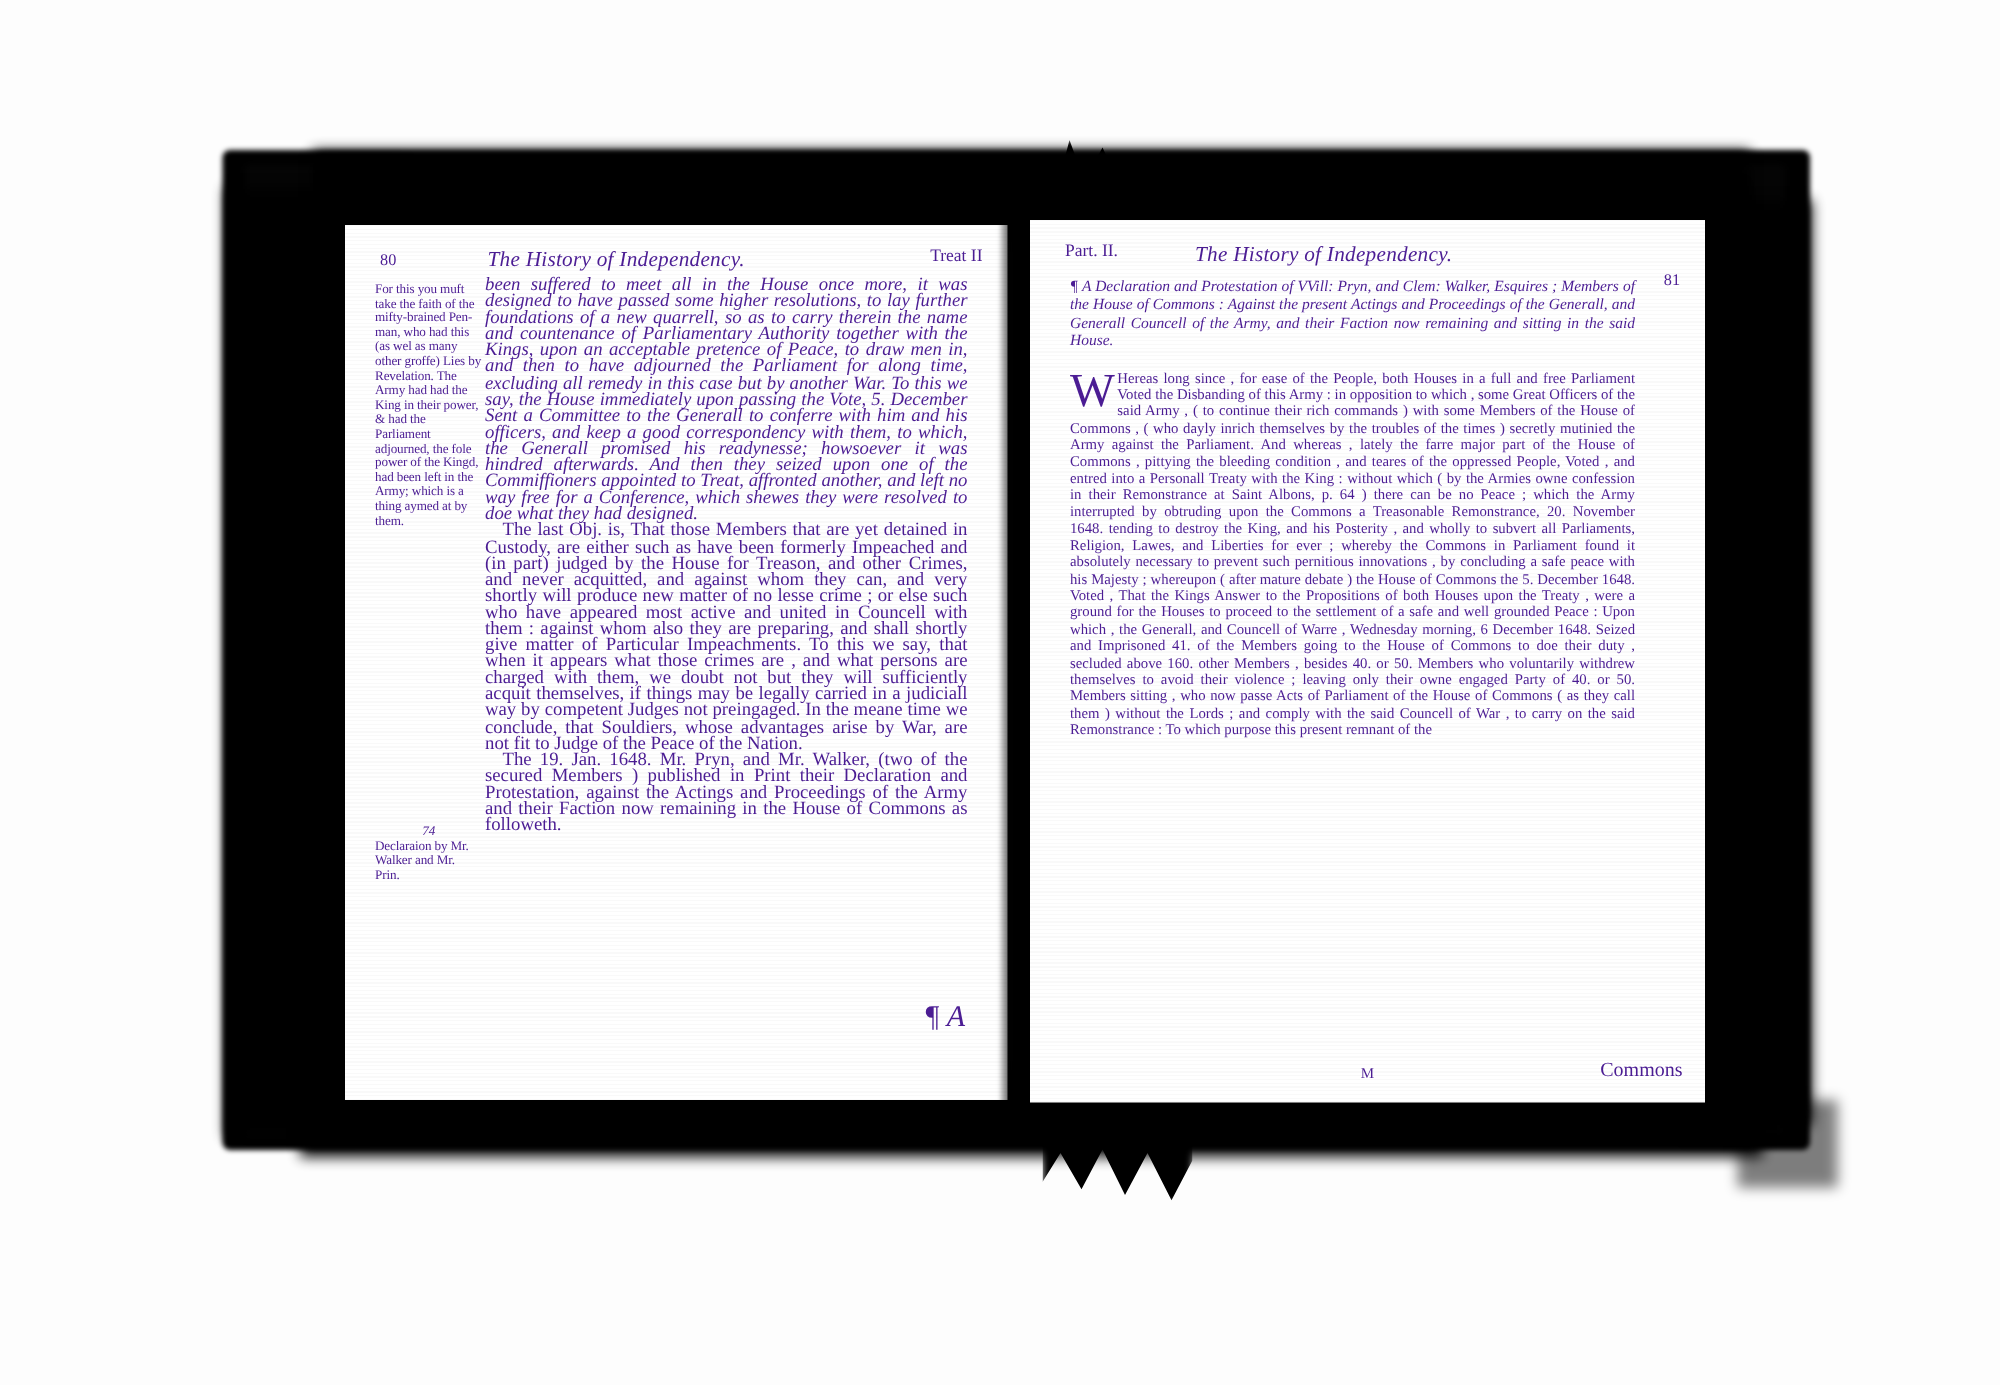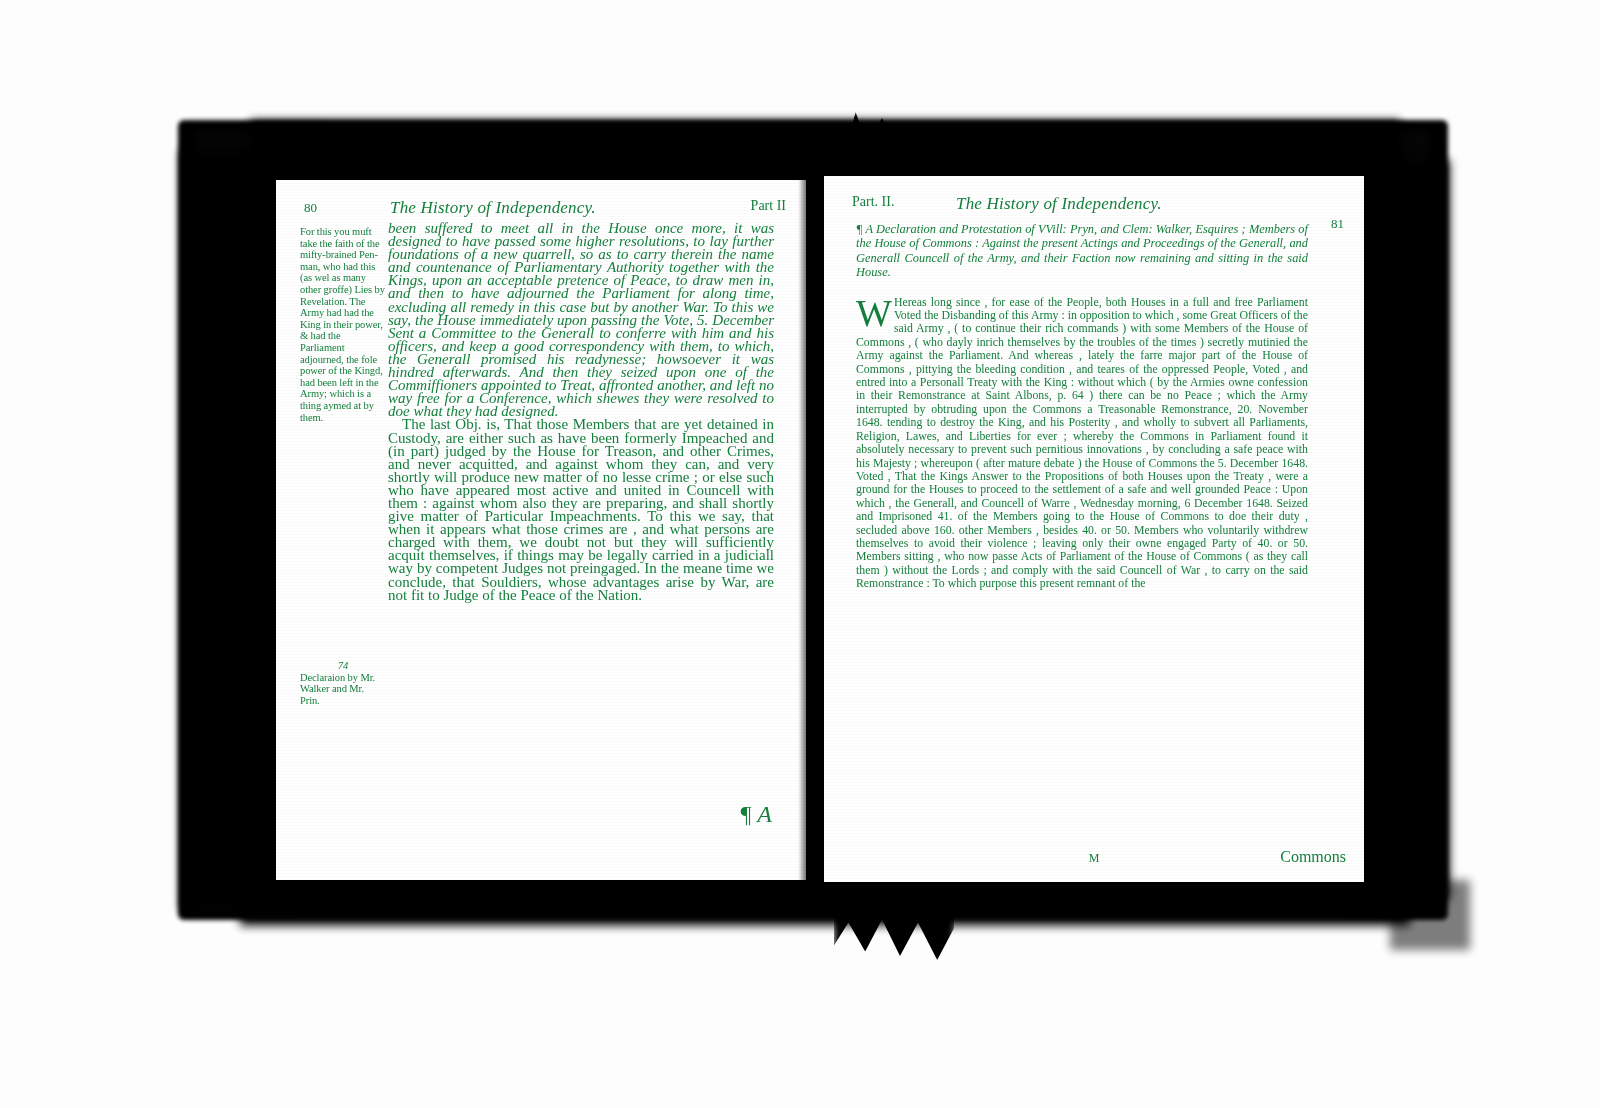--- a/index.html
+++ b/index.html
@@ -99,21 +99,21 @@
     position: absolute;
     background: #000;
     filter: blur(5px);
     opacity: .85;
   }
 
   
   .page-inner {
     position: absolute;
     inset: 0;
-    color: #15803d;
+    color: #4c1d95;
   }
 
   .hdr {
     position: absolute;
     top: 18px;
     left: 28px;
     right: 20px;
     height: 22px;
     font-size: 16px;
   }
@@ -232,33 +232,34 @@
   <div class="smudge" style="left:240px;top:860px;width:1170px;height:66px;opacity:.9;"></div>
   <div class="smudge" style="left:1352px;top:150px;width:40px;height:760px;opacity:1;"></div>
   <div class="smudge" style="left:1390px;top:880px;width:80px;height:70px;opacity:.5;"></div>
   <div class="smudge" style="left:262px;top:128px;width:60px;height:50px;opacity:.6;"></div>
 
   <div class="page" id="page-left">
     <div class="page-inner">
       <div class="hdr">
         <span class="folio-l">80</span>
         <span class="run-title shift-left">The History of Independency.</span>
-        <span class="part-r">Part II</span>
+        <span class="part-r">Treat II</span>
       </div>
 
       <div class="margin-note" id="note-top">For this you muft take the faith of the mifty-brained Pen-man, who had this (as wel as many other groffe) Lies by Revelation. The Army had had the King in their power, &amp; had the Parliament adjourned, the fole power of the Kingd, had been left in the Army; which is a thing aymed at by them.</div>
 
       <div class="margin-note" id="note-bottom">
         <span class="note-num">74</span>
         <span>Declaraion by Mr. Walker and Mr. Prin.</span>
       </div>
 
       <div id="left-body">
         <p class="it">been suffered to meet all in the House once more, it was designed to have passed some higher resolutions, to lay further foundations of a new quarrell, so as to carry therein the name and countenance of Parliamentary Authority together with the Kings, upon an acceptable pretence of Peace, to draw men in, and then to have adjourned the Parliament for along time, excluding all remedy in this case but by another War. To this we say, the House immediately upon passing the Vote, 5. December Sent a Committee to the Generall to conferre with him and his officers, and keep a good correspondency with them, to which, the Generall promised his readynesse; howsoever it was hindred afterwards. And then they seized upon one of the Commiffioners appointed to Treat, affronted another, and left no way free for a Conference, which shewes they were resolved to doe what they had designed.</p>
         <p class="indent">The last Obj. is, That those Members that are yet detained in Custody, are either such as have been formerly Impeached and (in part) judged by the House for Treason, and other Crimes, and never acquitted, and against whom they can, and very shortly will produce new matter of no lesse crime ; or else such who have appeared most active and united in Councell with them : against whom also they are preparing, and shall shortly give matter of Particular Impeachments. To this we say, that when it appears what those crimes are , and what persons are charged with them, we doubt not but they will sufficiently acquit themselves, if things may be legally carried in a judiciall way by competent Judges not preingaged. In the meane time we conclude, that Souldiers, whose advantages arise by War, are not fit to Judge of the Peace of the Nation.</p>
+        <p class="indent">The 19. Jan. 1648. Mr. Pryn, and Mr. Walker, (two of the secured Members ) published in Print their Declaration and Protestation, against the Actings and Proceedings of the Army and their Faction now remaining in the House of Commons as followeth.</p>
       </div>
 
       <div class="bigmark">¶ A</div>
     </div>
     <div class="grain"></div>
   </div>
 
   <div class="gutter"></div>
   <div class="gutter-top-marks"></div>
   <div class="gutter-bottom-marks"></div>

